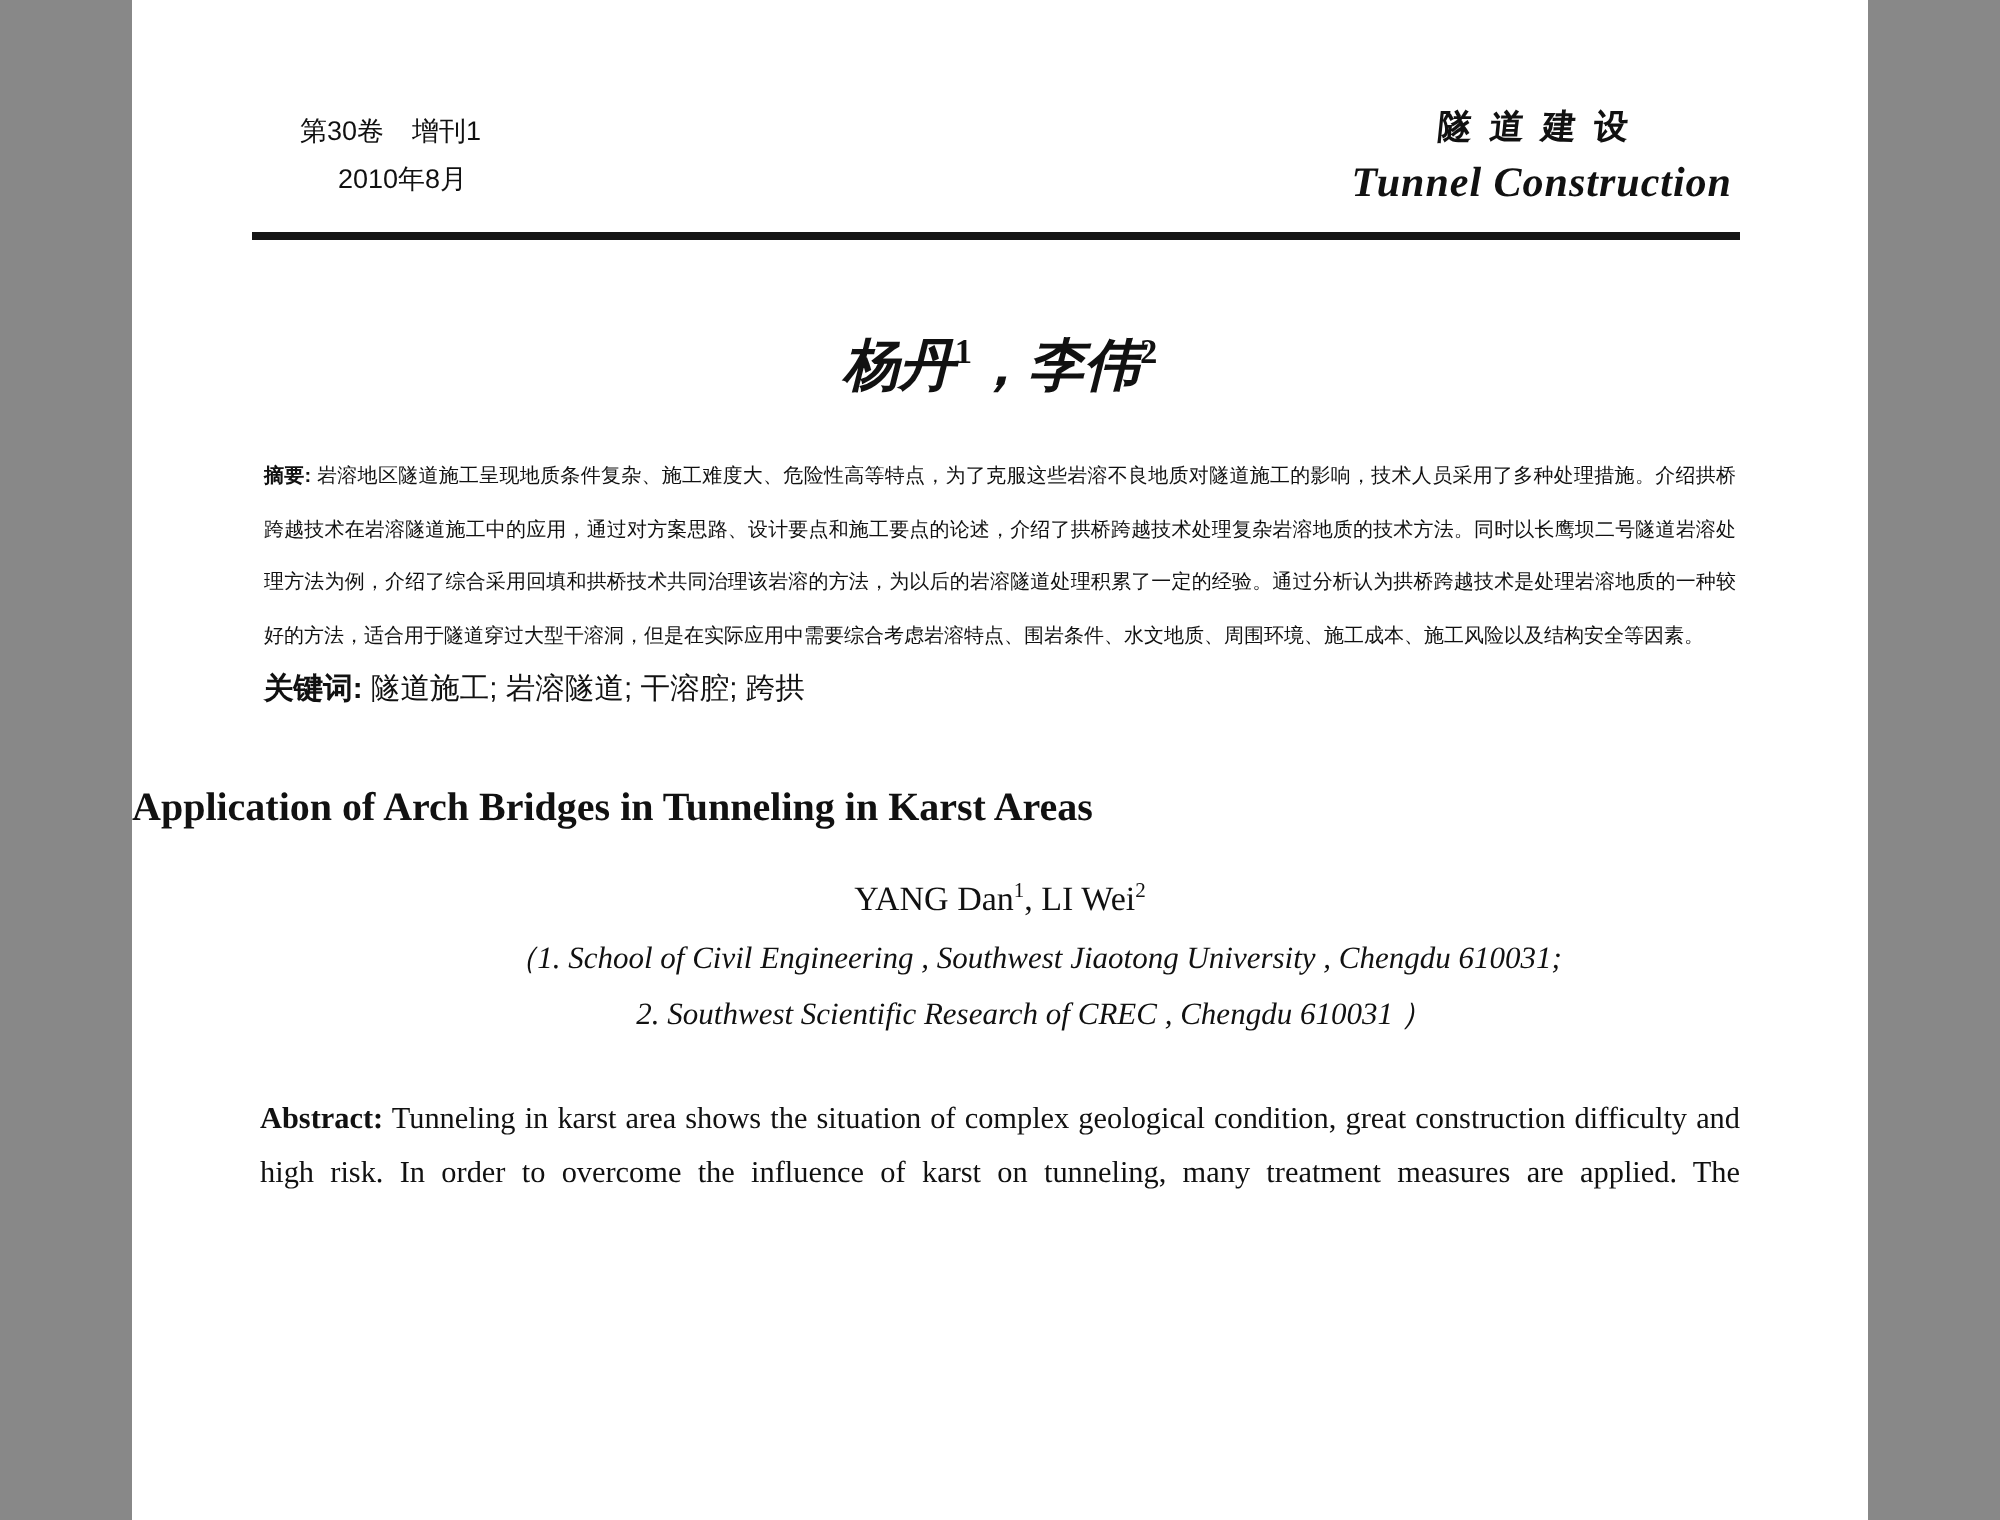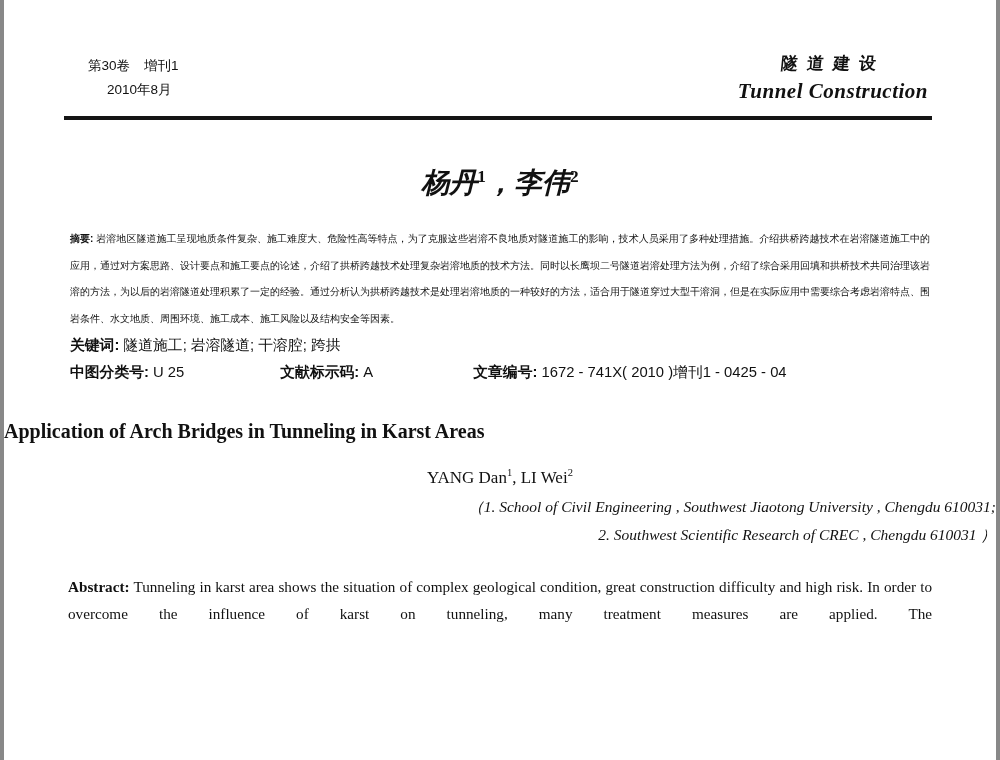--- a/index.html
+++ b/index.html
@@ -1,17 +1,17 @@
 <!DOCTYPE html>
 <html><head>
 <meta charset="utf-8">
 <style>
   html,body{margin:0;padding:0;background:#888;}
   .page{
-    width:992px;height:760px;background:#ffffff;position:relative;
+    width:868px;height:760px;background:#ffffff;position:relative;
     overflow:hidden;margin:0 auto;color:#111;
     font-family:"Liberation Sans","DejaVu Sans",sans-serif;
   }
   
   .jheader{
     display:flex;justify-content:space-between;align-items:flex-start;
     margin:54px 68px 0 84px;
   }
   .jh-left{font-size:13.5px;line-height:24px;}
   .jh-left .l1{display:flex;gap:14px;}
@@ -50,21 +50,21 @@
   
   .title-en{
     text-align:left;margin-top:34px;font-size:20px;font-weight:bold;
     font-family:"Liberation Serif","DejaVu Serif",serif;
   }
   .authors-en{
     text-align:center;margin-top:24px;font-size:17px;
     font-family:"Liberation Serif","DejaVu Serif",serif;
   }
   .affil-en{
-    text-align:right;font-size:15.5px;font-style:italic;line-height:28px;
+    text-align:center;font-size:15.5px;font-style:italic;line-height:28px;
     font-family:"Liberation Serif","DejaVu Serif",serif;margin-top:6px;padding-left:34px;
   }
   .abs-en{
     margin:24px 64px 0 64px;font-size:15.2px;line-height:27px;
     font-family:"Liberation Serif","DejaVu Serif",serif;
     text-align:justify;text-align-last:justify;
   }
   .abs-en .lbl{font-family:"Liberation Serif","DejaVu Serif",serif;}
 </style>
 </head>
@@ -88,25 +88,20 @@
   <div class="rule"></div>
 
 
   <div class="authors-cn"><span>杨丹</span><sup>1</sup><span>，李伟</span><sup>2</sup></div>
 
 
   <p class="abs-cn"><span class="lbl">摘要:</span> <span>岩溶地区隧道施工呈现地质条件复杂、施工难度大、危险性高等特点，为了克服这些岩溶不良地质对隧道施工的影响，技术人员采用了多种处理措施。介绍拱桥跨越技术在岩溶隧道施工中的应用，通过对方案思路、设计要点和施工要点的论述，介绍了拱桥跨越技术处理复杂岩溶地质的技术方法。同时以长鹰坝二号隧道岩溶处理方法为例，介绍了综合采用回填和拱桥技术共同治理该岩溶的方法，为以后的岩溶隧道处理积累了一定的经验。通过分析认为拱桥跨越技术是处理岩溶地质的一种较好的方法，适合用于隧道穿过大型干溶洞，但是在实际应用中需要综合考虑岩溶特点、围岩条件、水文地质、周围环境、施工成本、施工风险以及结构安全等因素。</span></p>
 
   <div class="kw"><span class="lbl">关键词:</span> <span>隧道施工; 岩溶隧道; 干溶腔; 跨拱</span></div>
 
-  <div class="meta">
-    <span class="seg1"><span class="lbl">中图分类号:</span> <span>U 25</span></span>
-    <span class="seg2"><span class="lbl">文献标示码:</span> <span>A</span></span>
-    <span class="seg3"><span class="lbl">文章编号:</span> <span>1672 - 741X( 2010 )增刊1 - 0425 - 04</span></span>
-  </div>
 
   <div class="title-en">Application of Arch Bridges in Tunneling in Karst Areas</div>
 
   <div class="authors-en"><span>YANG Dan</span><sup>1</sup><span>, LI Wei</span><sup>2</sup></div>
 
   <div class="affil-en">
     <div>（1.  School of Civil Engineering ,  Southwest Jiaotong University ,  Chengdu 610031;</div>
     <div>2.  Southwest Scientific Research of CREC , Chengdu 610031 ）</div>
   </div>
 

